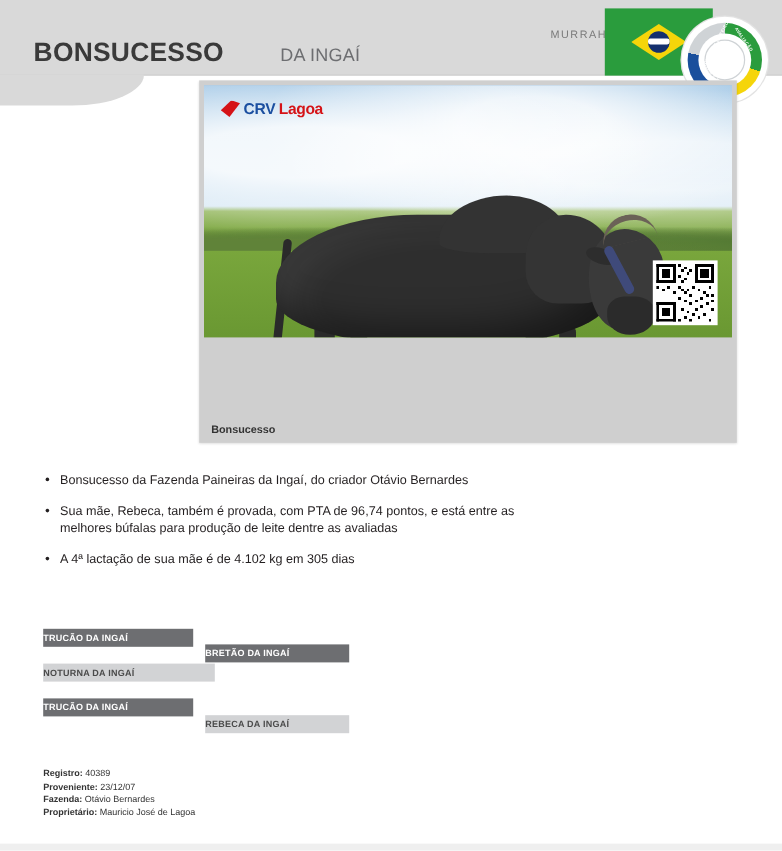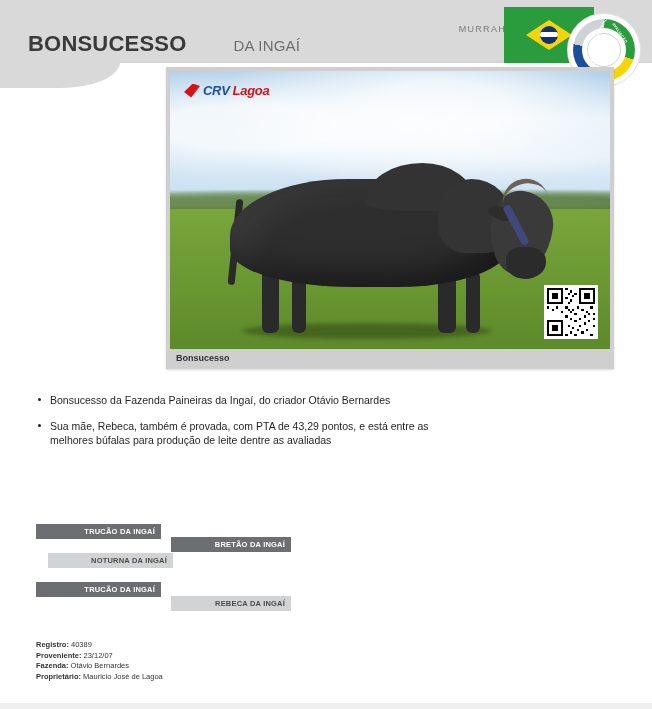--- a/index.html
+++ b/index.html
@@ -168,24 +168,23 @@
     width: 448px;
     height: 302px;
     background: #cfcfcf;
     box-shadow: 0 1px 2px rgba(0,0,0,0.15);
   }
   .photo {
     position: absolute;
     left: 4px;
     top: 4px;
     width: 440px;
-    height: 278px;
+    height: 210px;
     overflow: hidden;
     background: linear-gradient(#9dc4e4 0%, #bcd8ee 38%, #cfe3f2 48%, #7fa93f 50%, #6f9e36 72%, #5f8f2c 100%);
-    font-style: italic;
   }
   .photo .clouds {
     position: absolute;
     left: 0;
     top: 0;
     width: 440px;
     height: 140px;
     background:
       radial-gradient(ellipse at 18% 40%, rgba(255,255,255,0.85) 0 18%, rgba(255,255,255,0) 60%),
       radial-gradient(ellipse at 62% 24%, rgba(255,255,255,0.8) 0 16%, rgba(255,255,255,0) 58%),
@@ -409,28 +408,27 @@
     height: 100px;
   }
   .ped-box {
     position: absolute;
     height: 15px;
     line-height: 15px;
     font-size: 7.5px;
     font-weight: bold;
     color: #ffffff;
     letter-spacing: 0.2px;
-    text-align: right;
     padding-right: 6px;
     box-sizing: border-box;
   }
   .ped-dark  { background: #6d6e71; }
   .ped-light { background: #d2d3d5; color: #4b4b4b; }
   .p1 { left: 0;   top: 0;  width: 125px; }
-  .p2 { left: 12px;   top: 29px; width: 125px; }
+  .p2 { left: 0;   top: 29px; width: 143px; }
   .p3 { left: 135px; top: 13px; width: 120px; }
   .p4 { left: 0;   top: 58px; width: 125px; }
   .p5 { left: 0;   top: 86px; width: 125px; }
   .p6 { left: 135px; top: 72px; width: 120px; }
 
   
   .footer {
     position: absolute;
     left: 36px;
     top: 640px;
@@ -566,21 +564,22 @@
             <rect x="20" y="13" width="1" height="1"></rect>
         </g>
       </svg>
     </div>
   </div>
   <div class="photo-caption">Bonsucesso</div>
 </div>
 
 <div class="bullets">
   <div class="bullet">Bonsucesso da Fazenda Paineiras da Ingaí, do criador Otávio Bernardes</div>
-  <div class="bullet">Sua mãe, Rebeca, também é provada, com PTA de 43,29 pontos, e está entre as melhores búfalas para produção de leite dentre as avaliadas</div>
+  <div class="bullet">Sua mãe, Rebeca, também é provada, com PTA de 96,74 pontos, e está entre as melhores búfalas para produção de leite dentre as avaliadas</div>
+  <div class="bullet">A 4ª lactação de sua mãe é de 4.102 kg em 305 dias</div>
 </div>
 
 <div class="pedigree">
   <div class="ped-box ped-dark p1">TRUCÃO DA INGAÍ</div>
   <div class="ped-box ped-light p2">NOTURNA DA INGAÍ</div>
   <div class="ped-box ped-dark p3">BRETÃO DA INGAÍ</div>
   <div class="ped-box ped-dark p4">TRUCÃO DA INGAÍ</div>
   <div class="ped-box ped-light p6">REBECA DA INGAÍ</div>
 </div>
 

